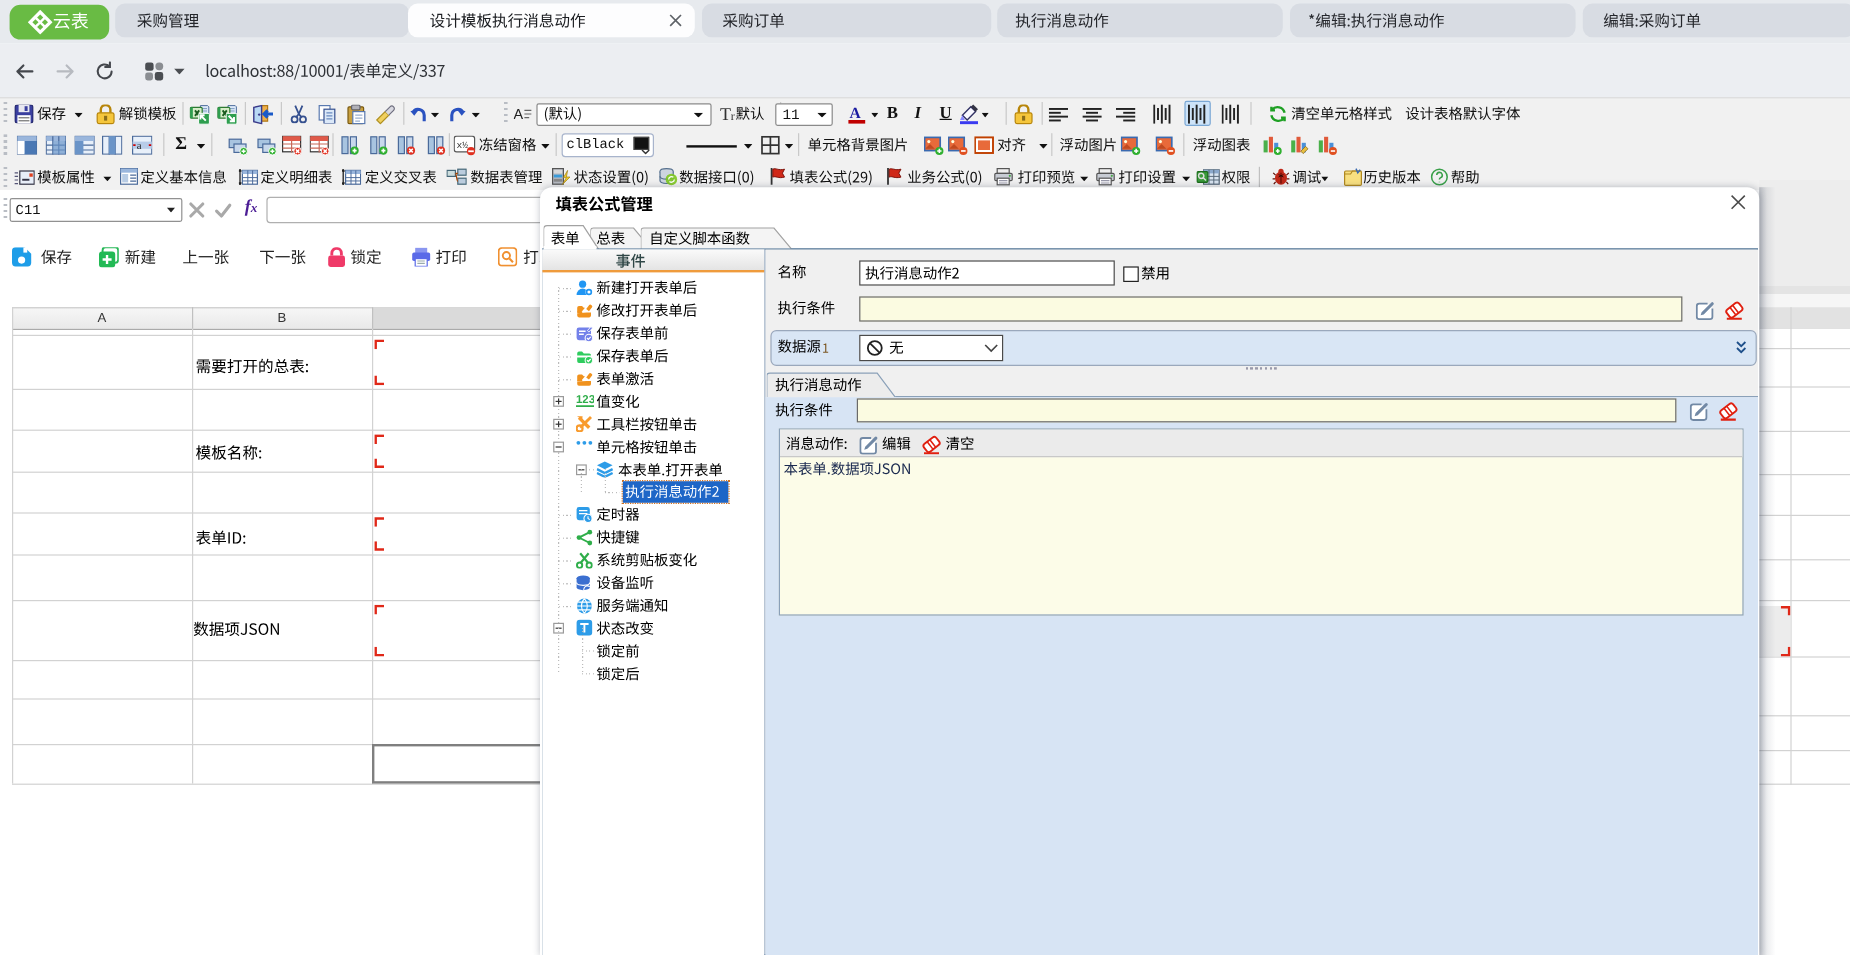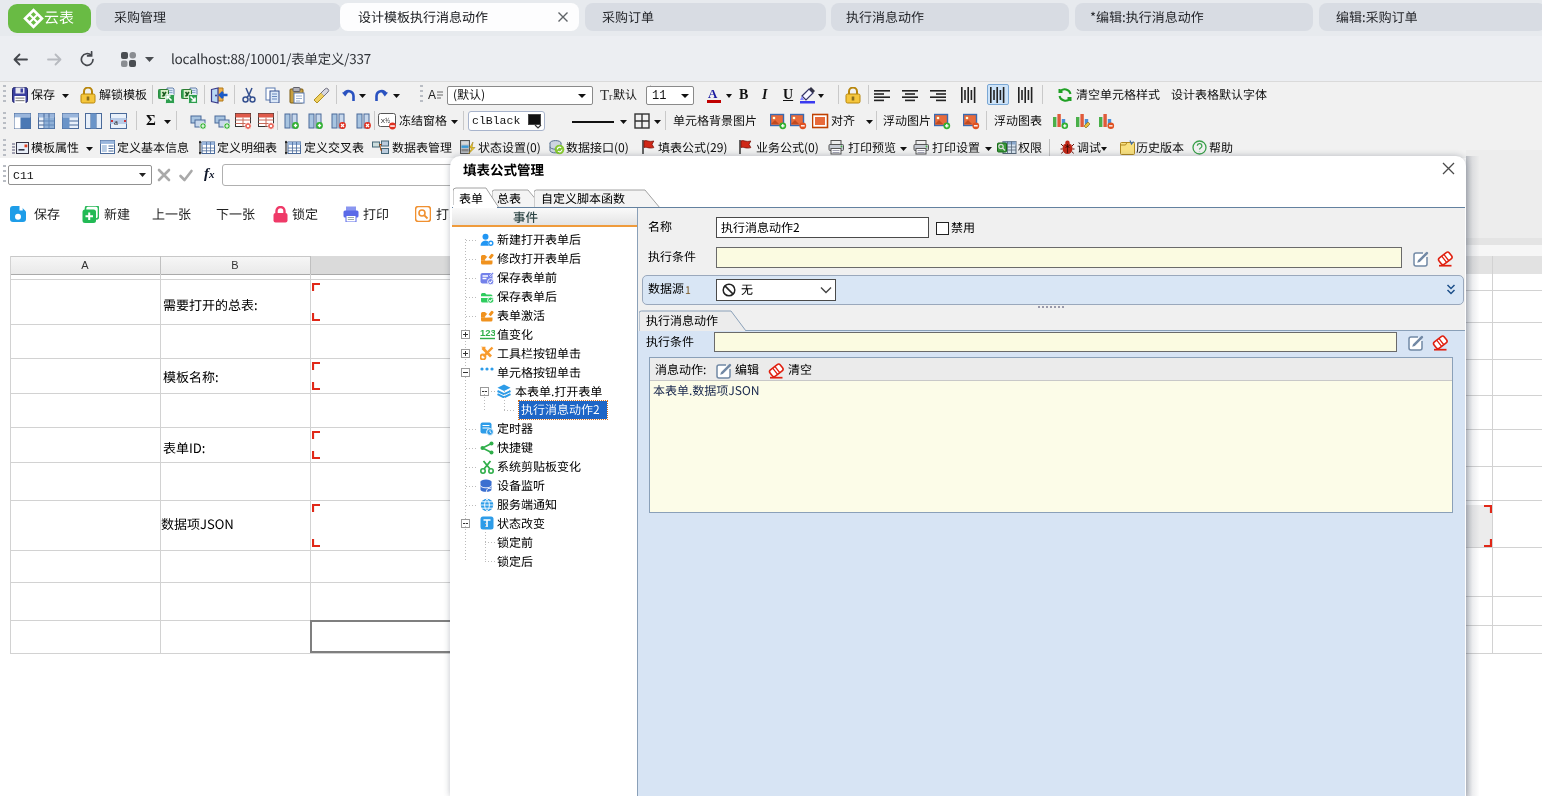--- a/index.html
+++ b/index.html
@@ -823,21 +823,21 @@
     <div style="position:absolute;left:13px;top:169px;font:11.5px Liberation Mono,monospace;color:#111">C11</div>
     <svg style="position:absolute;left:139px;top:173px;" width="7" height="4" viewBox="0 0 7 4">
       <path d="M0 0 L7 0 L3.5 4 Z" fill="#222"></path>
     </svg>
     <svg style="position:absolute;left:156px;top:167px;" width="16" height="16" viewBox="0 0 16 16">
       <path d="M3 3 L13 13 M13 3 L3 13" stroke="#a9a9a9" stroke-width="2.6" stroke-linecap="round"></path>
     </svg>
     <svg style="position:absolute;left:178px;top:167px;" width="16" height="16" viewBox="0 0 16 16">
       <path d="M2.5 9 L6.5 13 L13.5 4" stroke="#a9a9a9" stroke-width="2.6" fill="none" stroke-linecap="round" stroke-linejoin="round"></path>
     </svg>
-    <div style="position:absolute;left:204px;top:165px;font:italic bold 15px Liberation Serif,serif;color:#0f172a">f<span style="font-size:11px">x</span></div>
+    <div style="position:absolute;left:204px;top:165px;font:italic bold 15px Liberation Serif,serif;color:#4c1d95">f<span style="font-size:11px">x</span></div>
     <div style="position:absolute;left:222px;top:164px;width:560px;height:22px;background:#fff;border:1px solid #b0b0b0;border-radius:3px"></div>
     <div style="position:absolute;left:0px;top:192px;width:1542px;height:40px;background:#fff"></div>
     <svg style="position:absolute;left:10px;top:206px;" width="17" height="17" viewBox="0 0 17 17">
       <path d="M0 3 a3 3 0 0 1 3 -3 H10.5 L16 5.5 V13 a3 3 0 0 1 -3 3 H3 a3 3 0 0 1 -3 -3 Z" fill="#1e9de8"></path>
       <rect x="9.5" y="0" width="3.2" height="4.5" fill="#fff"></rect>
       <circle cx="8" cy="10.7" r="3" fill="#fff"></circle>
     </svg>
     <svg style="position:absolute;left:34px;top:206.2px;overflow:visible" width="28" height="17" viewBox="0 0 28 17">
       <g fill="#222" transform="translate(0,13) scale(0.013,-0.013)">
         <use href="#g37" x="0"></use>

